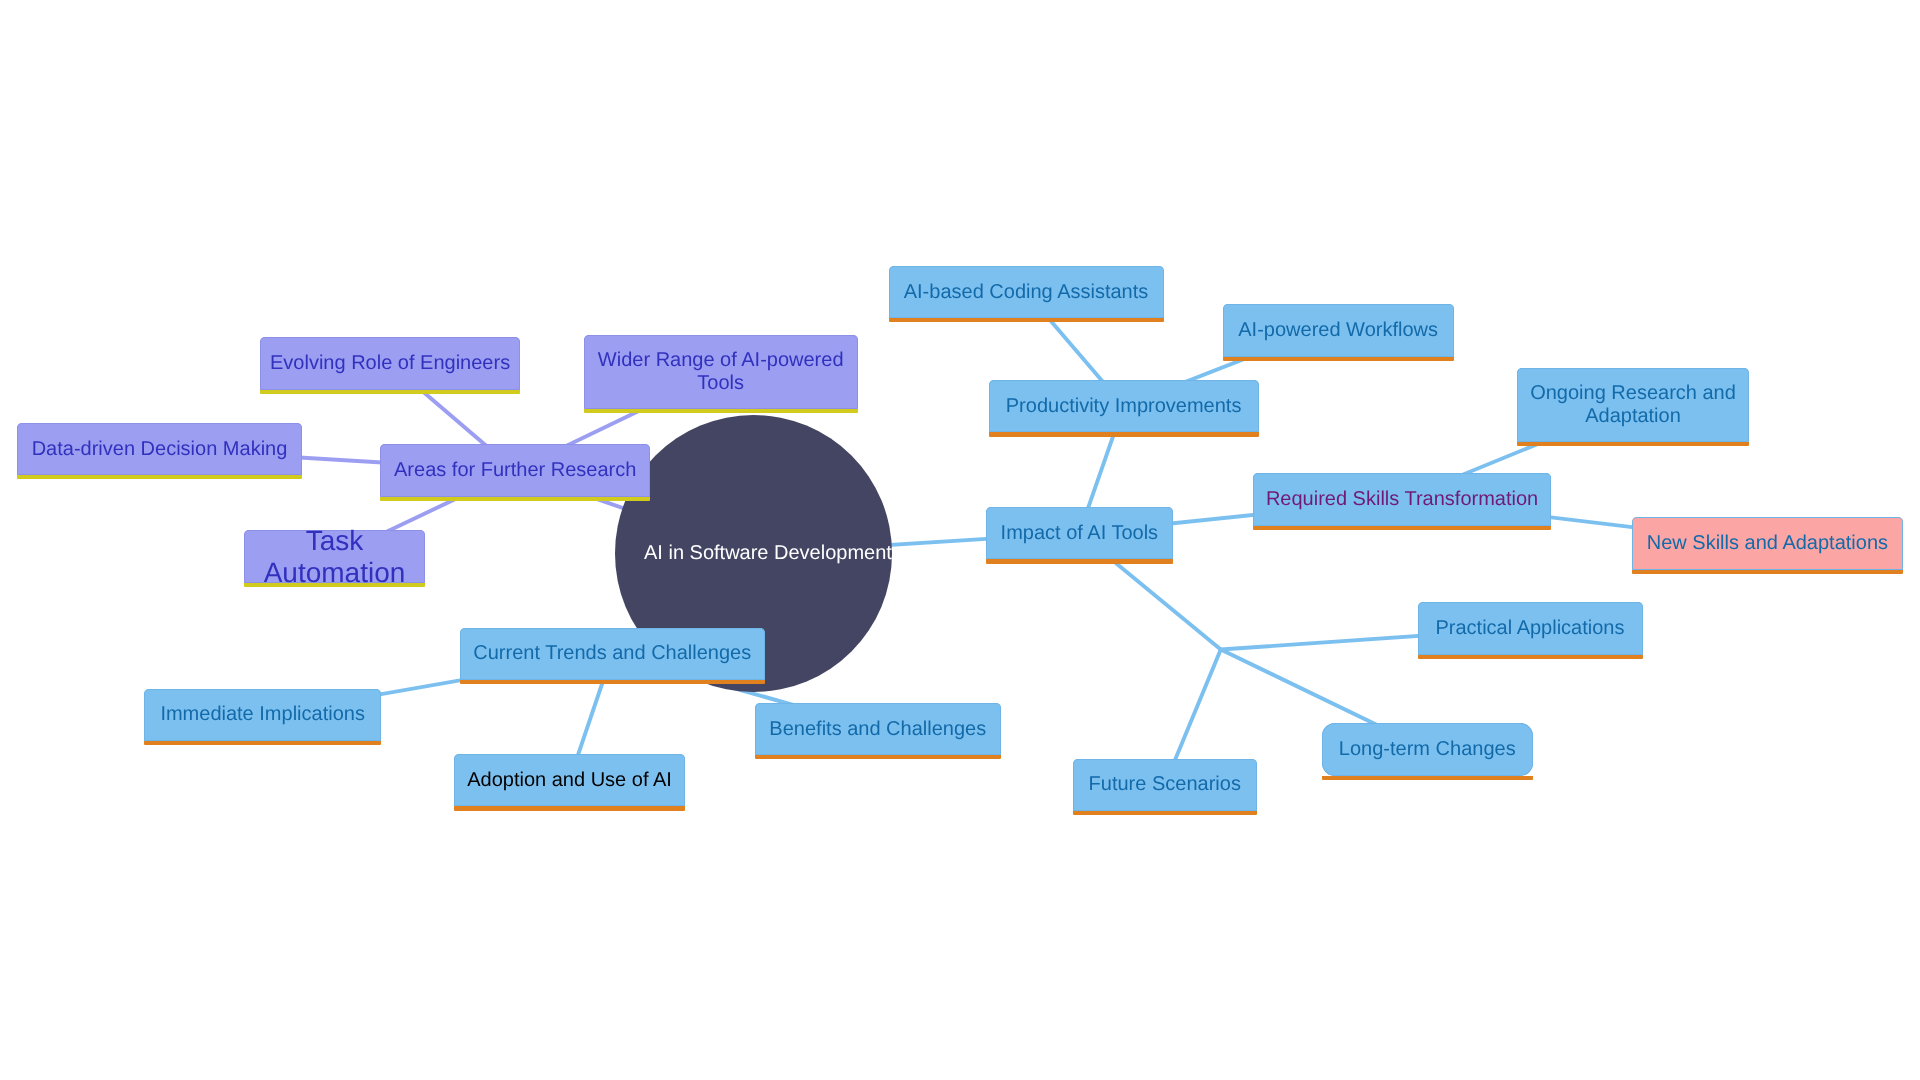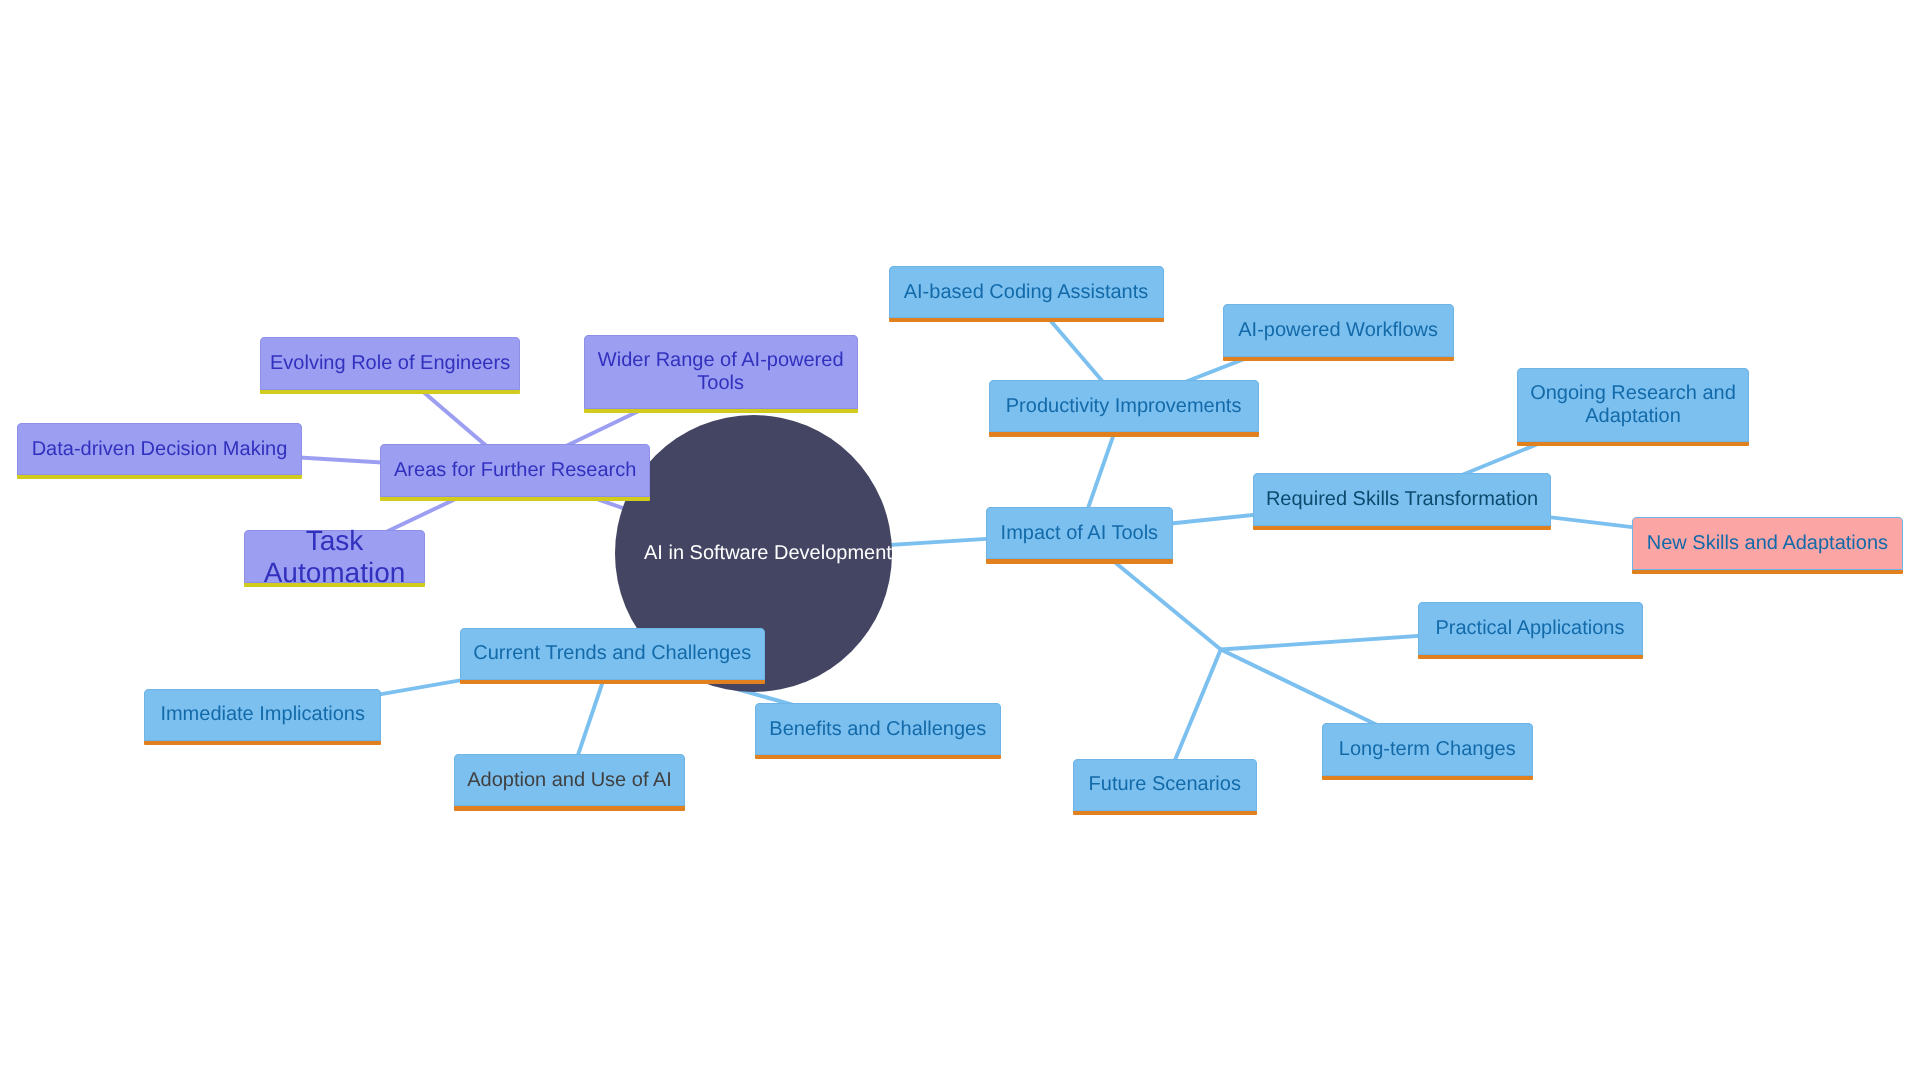--- a/index.html
+++ b/index.html
@@ -64,49 +64,49 @@
     </div>
     <div class="node blue" style="left: 1517px; top: 368px; width: 232px; height: 74px; font-size: 20px; background: rgb(124, 192, 240); color: rgb(19, 106, 169);">
       <span class="underbar" style="background: rgb(224, 128, 31);"></span>
       <span class="lbl">Ongoing Research and
 Adaptation</span>
     </div>
     <div class="node blue" style="left: 985.6px; top: 506.8px; width: 187.5px; height: 52.5px; font-size: 20px; background: rgb(124, 192, 240); color: rgb(19, 106, 169);">
       <span class="underbar" style="background: rgb(224, 128, 31);"></span>
       <span class="lbl">Impact of AI Tools</span>
     </div>
-    <div class="node blue" style="left: 1252.8px; top: 473.2px; width: 298.5px; height: 52.5px; font-size: 20px; background: rgb(124, 192, 240); color: #0c4a6e;">
+    <div class="node blue" style="left: 1252.8px; top: 473.2px; width: 298.5px; height: 52.5px; font-size: 20px; background: rgb(124, 192, 240); color: #701a75;">
       <span class="underbar" style="background: rgb(224, 128, 31);"></span>
       <span class="lbl">Required Skills Transformation</span>
     </div>
     <div class="node blue" style="left: 1631.8px; top: 517px; width: 271.2px; height: 52.8px; font-size: 20px; background: #fca5a5; color: rgb(19, 106, 169); justify-content: center;">
       <span class="underbar" style="background: rgb(224, 128, 31);"></span>
       <span class="lbl">New Skills and Adaptations</span>
     </div>
     <div class="node blue" style="left: 1417.5px; top: 602px; width: 225px; height: 52.5px; font-size: 20px; background: rgb(124, 192, 240); color: rgb(19, 106, 169);">
       <span class="underbar" style="background: rgb(224, 128, 31);"></span>
       <span class="lbl">Practical Applications</span>
     </div>
-    <div class="node blue" style="left: 1322px; top: 723px; width: 210.5px; height: 52.5px; font-size: 20px; background: rgb(124, 192, 240); color: rgb(19, 106, 169);">
+    <div class="node blue" style="left: 1322px; top: 723px; width: 210.5px; height: 52.5px; font-size: 20px; background: rgb(124, 192, 240); color: rgb(19, 106, 169); border-radius: 13px;">
       <span class="underbar" style="background: rgb(224, 128, 31);"></span>
       <span class="lbl">Long-term Changes</span>
     </div>
     <div class="node blue" style="left: 1073px; top: 758.5px; width: 183.5px; height: 52.5px; font-size: 20px; background: rgb(124, 192, 240); color: rgb(19, 106, 169);">
       <span class="underbar" style="background: rgb(224, 128, 31);"></span>
       <span class="lbl">Future Scenarios</span>
     </div>
     <div class="node blue" style="left: 460px; top: 627.5px; width: 304.5px; height: 52.5px; font-size: 20px; background: rgb(124, 192, 240); color: rgb(19, 106, 169);">
       <span class="underbar" style="background: rgb(224, 128, 31);"></span>
       <span class="lbl">Current Trends and Challenges</span>
     </div>
     <div class="node blue" style="left: 144px; top: 688.6px; width: 237.3px; height: 52.4px; font-size: 20px; background: rgb(124, 192, 240); color: rgb(19, 106, 169);">
       <span class="underbar" style="background: rgb(224, 128, 31);"></span>
       <span class="lbl">Immediate Implications</span>
     </div>
-    <div class="node blue" style="left: 454px; top: 753.8px; width: 231px; height: 52.5px; font-size: 20px; background: rgb(124, 192, 240); color: #404040;">
+    <div class="node blue" style="left: 454px; top: 753.8px; width: 231px; height: 52.5px; font-size: 20px; background: rgb(124, 192, 240); color: #000000;">
       <span class="underbar" style="background: rgb(224, 128, 31);"></span>
       <span class="lbl">Adoption and Use of AI</span>
     </div>
     <div class="node blue" style="left: 754.7px; top: 702.8px; width: 246.2px; height: 52.1px; font-size: 20px; background: rgb(124, 192, 240); color: rgb(19, 106, 169);">
       <span class="underbar" style="background: rgb(224, 128, 31);"></span>
       <span class="lbl">Benefits and Challenges</span>
     </div>
     <div class="node purple" style="left: 380.3px; top: 444.3px; width: 269.8px; height: 52.5px; font-size: 20px; background: rgb(156, 158, 242); color: rgb(49, 49, 190);">
       <span class="underbar" style="background: rgb(209, 203, 30);"></span>
       <span class="lbl">Areas for Further Research</span>

